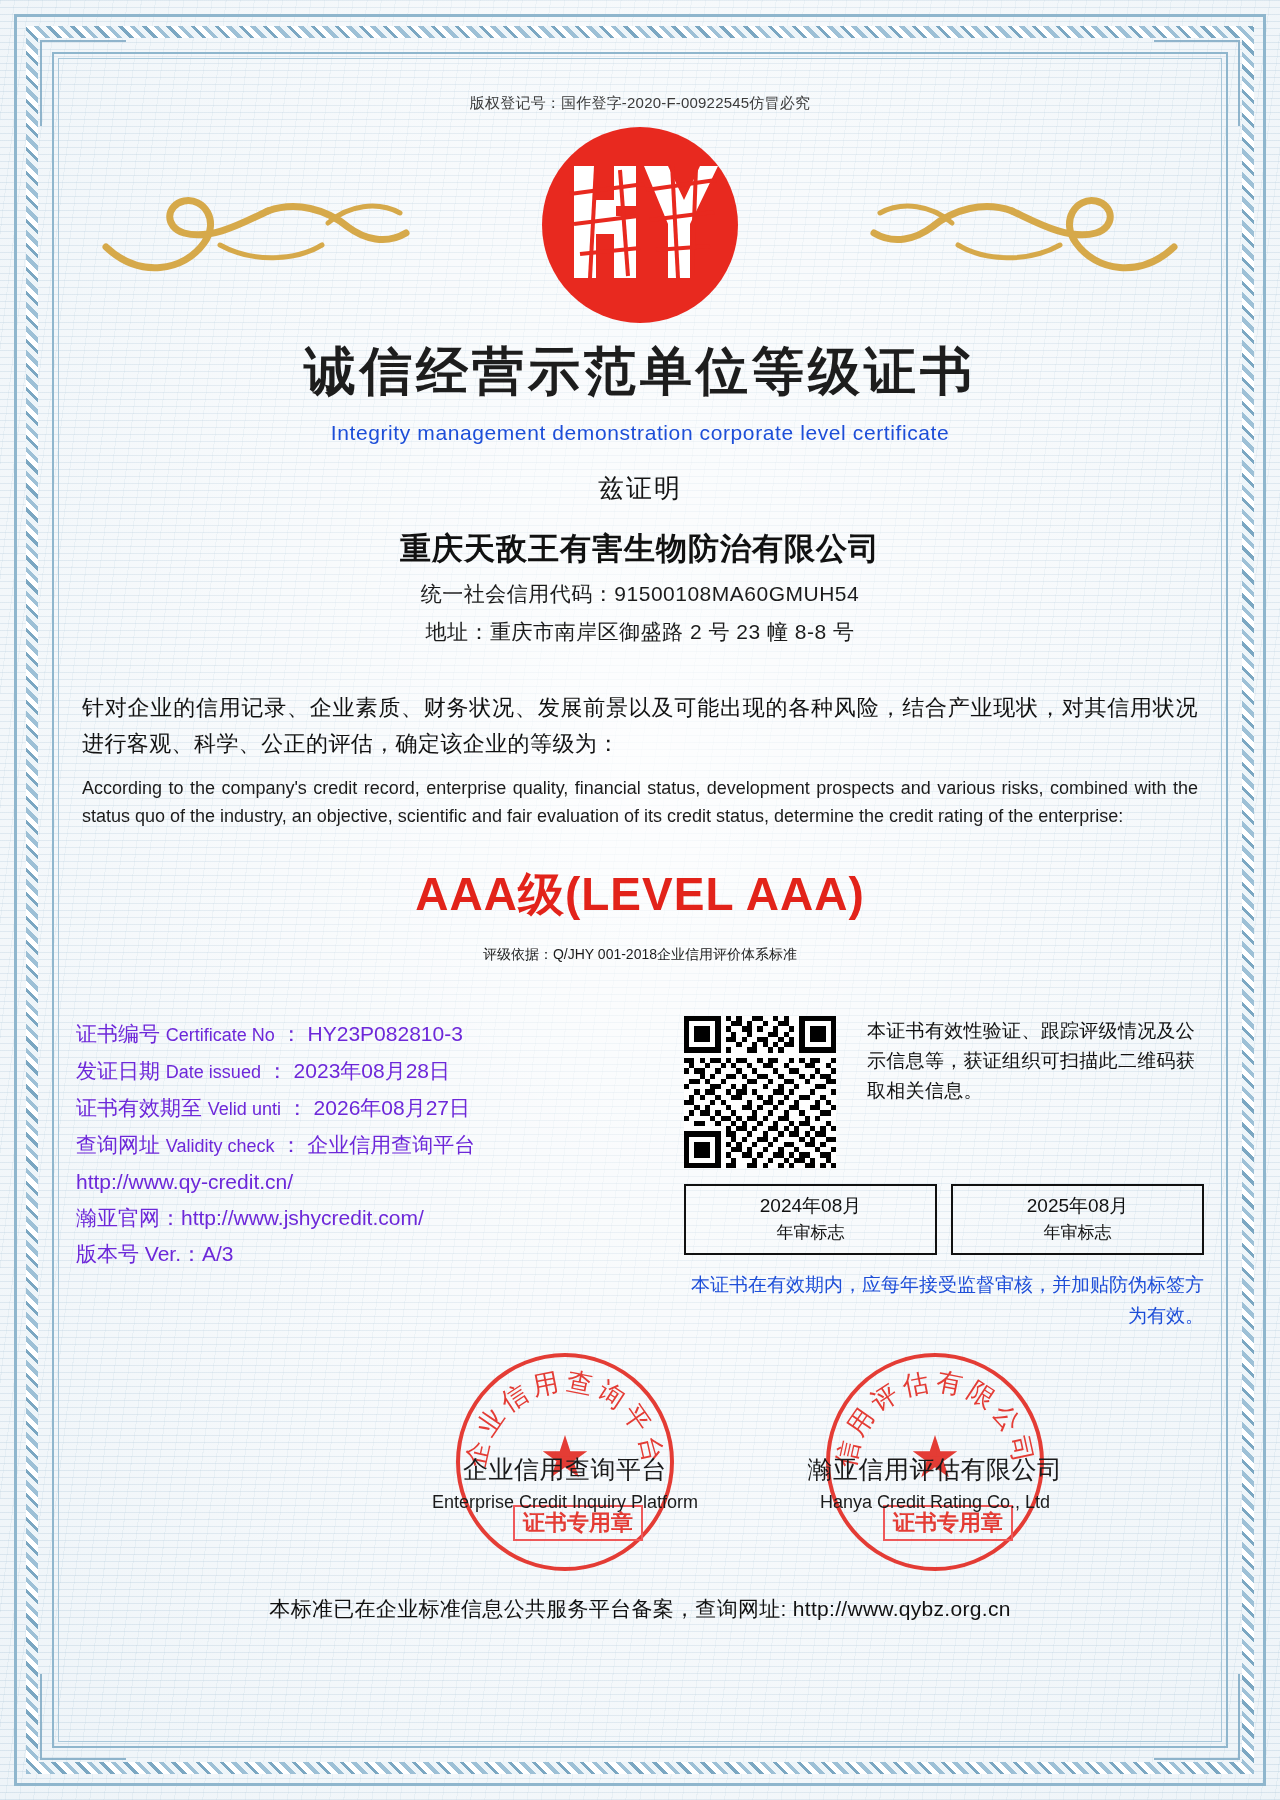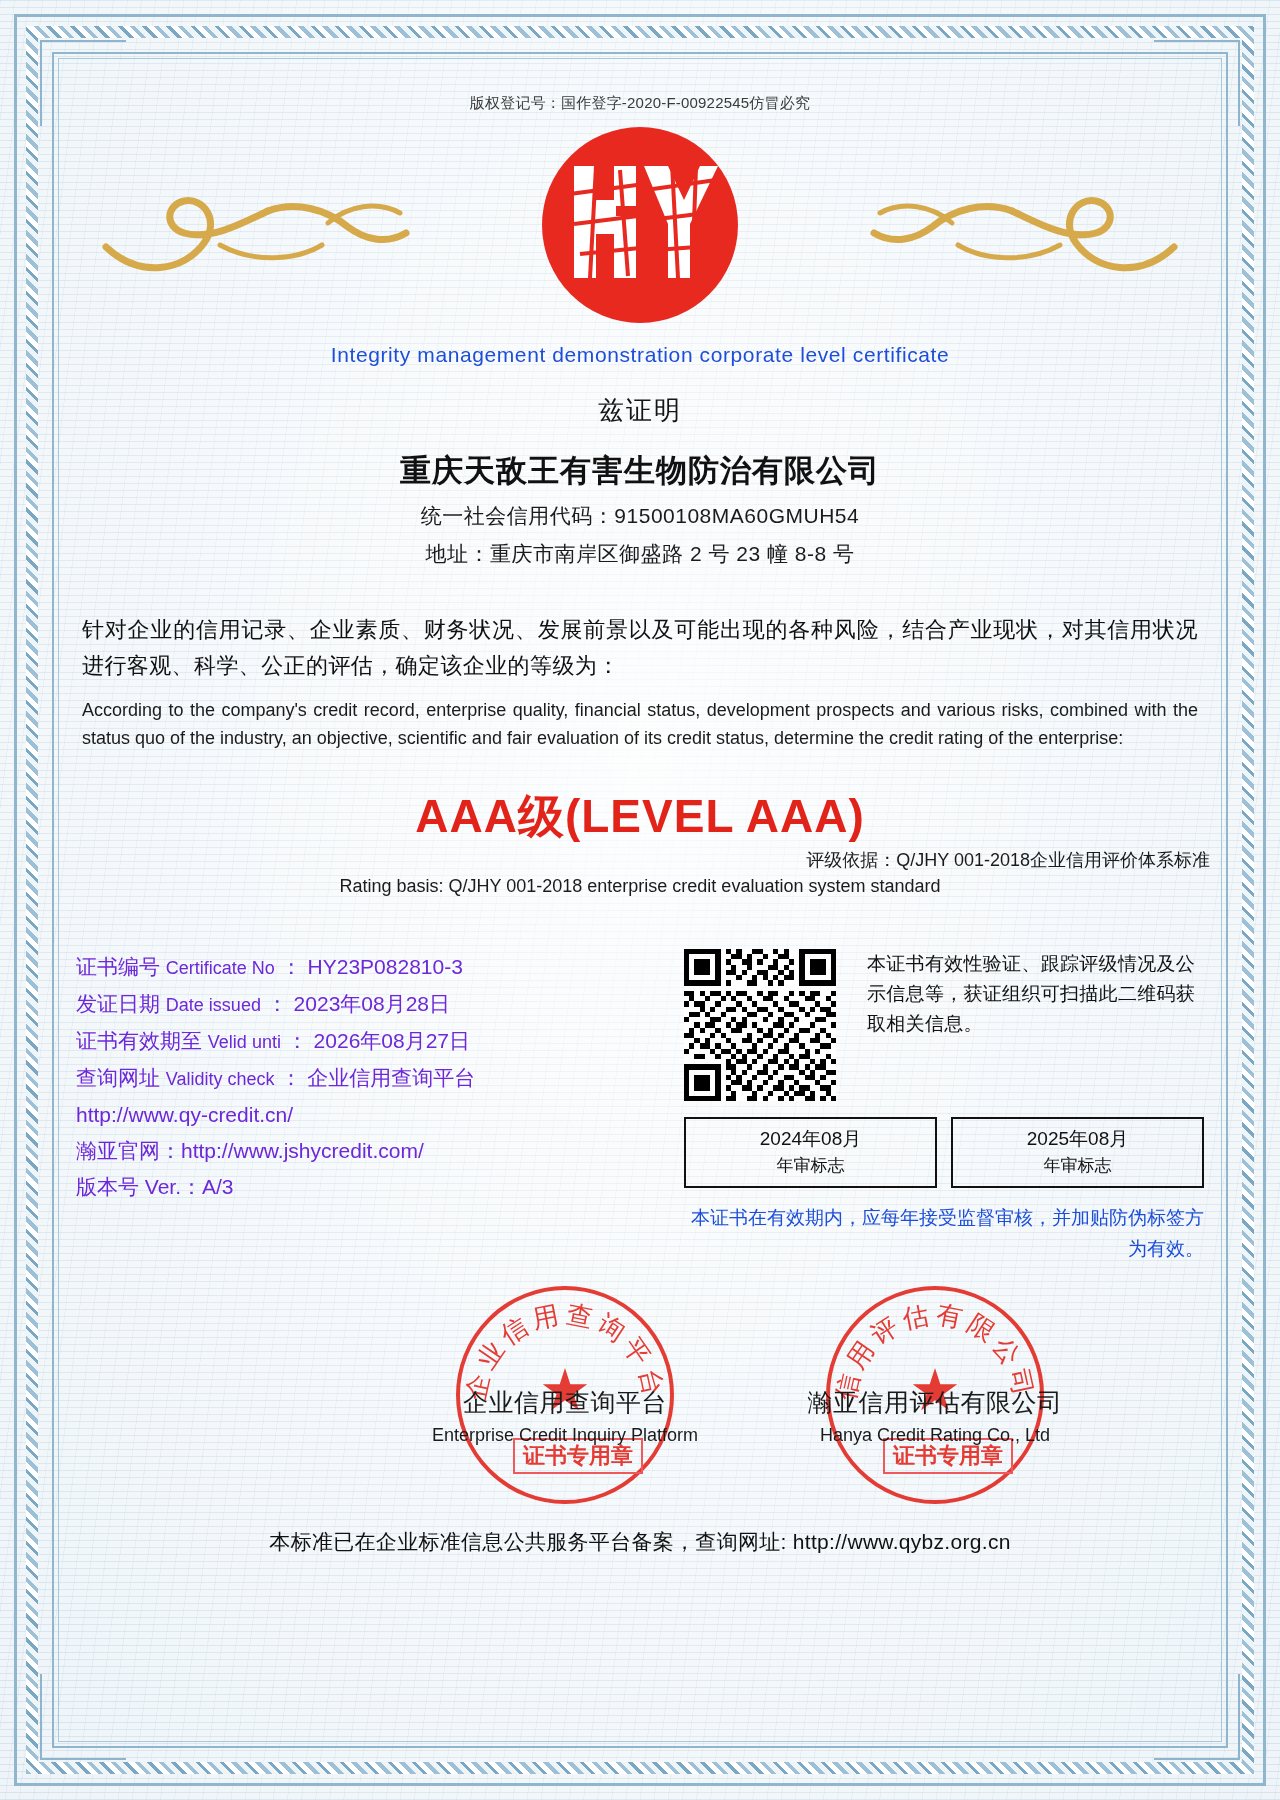--- a/index.html
+++ b/index.html
@@ -169,23 +169,24 @@
   }
   .level {
     text-align: center;
     font-size: 46px;
     font-weight: 700;
     color: #e2231a;
     margin-top: 34px;
     letter-spacing: 1px;
   }
   .basis-cn {
-    text-align: right;
-    font-size: 18px;
+    text-align: center;
+    font-size: 14px;
     color: #1b1b1b;
+    margin-top: 20px;
   }
   .basis-en {
     text-align: center;
     font-size: 18px;
     color: #1b1b1b;
     margin-top: 4px;
   }
 
   
   .lower {
@@ -349,36 +350,36 @@
             <path d="M86 40 L156 30"></path>
             <path d="M90 70 L154 62"></path>
             <path d="M96 100 L150 96"></path>
             <path d="M112 14 L118 128"></path>
             <path d="M136 18 L132 126"></path>
           </g>
         </svg>
       </div>
     </div>
 
+    <h1 class="title-cn">诚信经营示范单位等级证书</h1>
     <div class="title-en">Integrity management demonstration corporate level certificate</div>
 
     <div class="certify-cn">兹证明</div>
 
     <div class="company">重庆天敌王有害生物防治有限公司</div>
     <div class="meta-line">统一社会信用代码：91500108MA60GMUH54</div>
     <div class="meta-line">地址：重庆市南岸区御盛路 2 号 23 幢 8-8 号</div>
 
     <div class="para">
       <div class="para-cn">针对企业的信用记录、企业素质、财务状况、发展前景以及可能出现的各种风险，结合产业现状，对其信用状况进行客观、科学、公正的评估，确定该企业的等级为：</div>
       <div class="para-en">According to the company's credit record, enterprise quality, financial status, development prospects and various risks, combined with the status quo of the industry, an objective, scientific and fair evaluation of its credit status, determine the credit rating of the enterprise:</div>
     </div>
 
     <div class="level">AAA级(LEVEL AAA)</div>
     <div class="basis-cn">评级依据：Q/JHY 001-2018企业信用评价体系标准</div>
-    <div class="basis-en">Rating basis: Q/JHY 001-2018 enterprise credit evaluation system standard</div>
 
     <div class="lower">
       <div class="lower-left">
         <div class="info-row">
           <span class="lbl-cn">证书编号</span>
           <span class="lbl-en">Certificate No</span>
           <span>：</span>
           <span>HY23P082810-3</span>
         </div>
         <div class="info-row">

